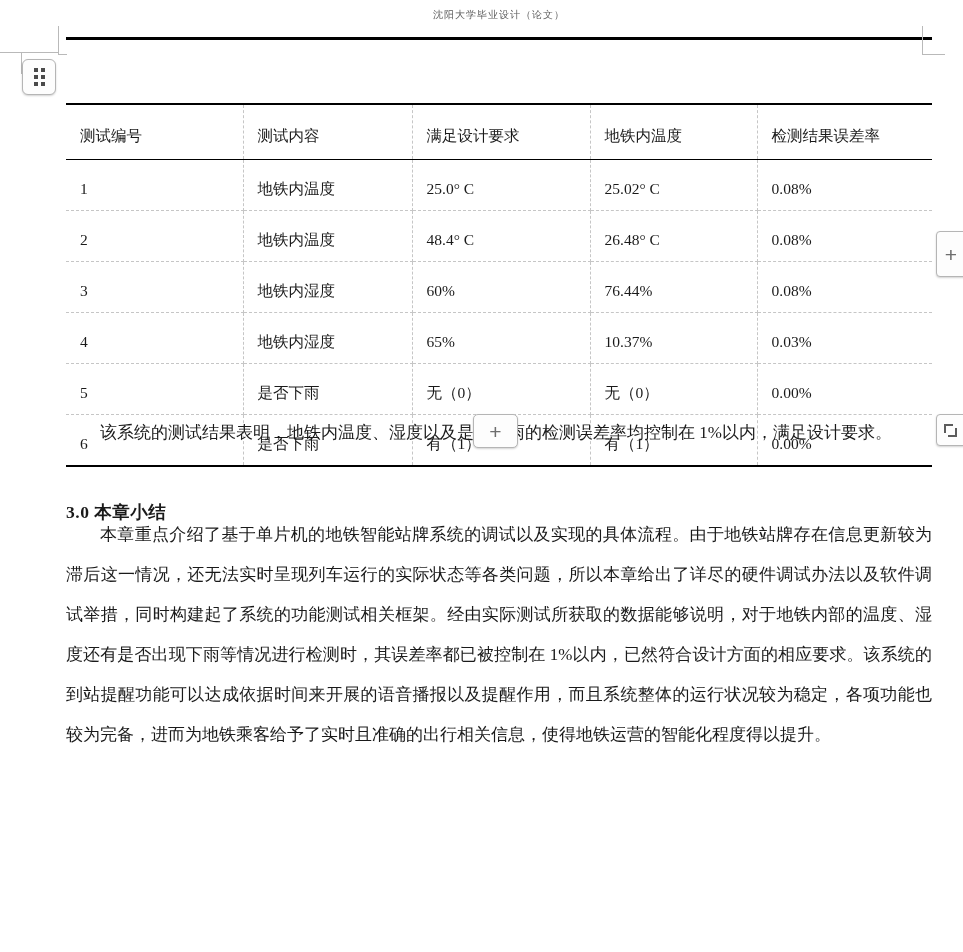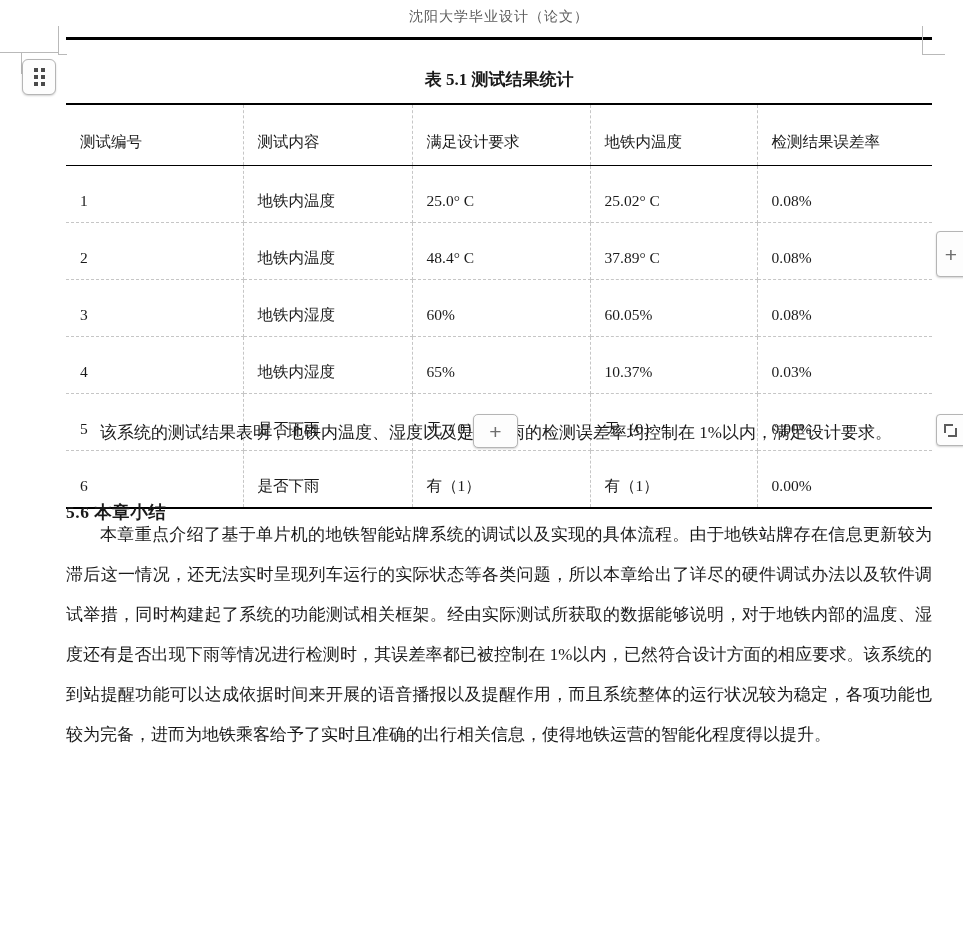--- a/index.html
+++ b/index.html
@@ -23,21 +23,21 @@
     background: #ffffff;
   }
 
   
   .doc-header {
     position: absolute;
     top: 8px;
     left: 66px;
     width: 866px;
     text-align: center;
-    font-size: 14px;
+    font-size: 10px;
     letter-spacing: 1px;
     color: #5d5d5d;
     font-family: Liberation Mono, monospace;
   }
   .header-rule {
     position: absolute;
     top: 37px;
     left: 66px;
     width: 866px;
     height: 3px;
@@ -96,21 +96,21 @@
   #result-table col.c2 { width: 178px; }
   #result-table col.c3 { width: 167px; }
   #result-table col.c4 { width: 175px; }
 
   #result-table th,
   #result-table td {
     border-left: 1px dashed #c6c6c6;
     border-right: 1px dashed #c6c6c6;
     border-top: 1px dashed #c6c6c6;
     border-bottom: 1px dashed #c6c6c6;
-    padding: 14px 0 0 14px;
+    padding: 8px 0 0 14px;
     height: 42px;
     text-align: left;
     vertical-align: middle;
     font-weight: normal;
     white-space: nowrap;
   }
   #result-table thead th {
     border-top: 2.5px solid #000000;
     border-bottom: 1.6px solid #000000;
     height: 46px;
@@ -213,21 +213,20 @@
 <div id="page">
 
   <div class="doc-header">沈阳大学毕业设计（论文）</div>
   <div class="header-rule"></div>
 
   <div class="margin-guide mg-tl"></div>
   <div class="margin-guide mg-tr"></div>
   <div class="margin-guide mg-hline-l"></div>
   <div class="margin-guide mg-left-bar"></div>
 
-  <div class="table-caption">表 5.1 测试结果统计</div>
 
   <table id="result-table">
     <colgroup>
       <col class="c0">
         <col class="c1">
         <col class="c2">
         <col class="c3">
         <col class="c4">
     </colgroup>
     <thead>
@@ -244,28 +243,28 @@
         <td>1</td>
         <td>地铁内温度</td>
         <td>25.0° C</td>
         <td>25.02° C</td>
         <td>0.08%</td>
       </tr>
       <tr>
         <td>2</td>
         <td>地铁内温度</td>
         <td>48.4° C</td>
-        <td>37.89° C</td>
+        <td>26.48° C</td>
         <td>0.08%</td>
       </tr>
       <tr>
         <td>3</td>
         <td>地铁内湿度</td>
         <td>60%</td>
-        <td>60.05%</td>
+        <td>76.44%</td>
         <td>0.08%</td>
       </tr>
       <tr>
         <td>4</td>
         <td>地铁内湿度</td>
         <td>65%</td>
         <td>10.37%</td>
         <td>0.03%</td>
       </tr>
       <tr>
@@ -279,21 +278,21 @@
         <td>6</td>
         <td>是否下雨</td>
         <td>有（1）</td>
         <td>有（1）</td>
         <td>0.00%</td>
       </tr>
     </tbody>
   </table>
 
   <p id="para-results" class="body-block para">该系统的测试结果表明，地铁内温度、湿度以及是否下雨的检测误差率均控制在 1%以内，满足设计要求。</p>
-  <p id="sec-heading" class="body-block heading">5.6  本章小结</p>
+  <p id="sec-heading" class="body-block heading">3.0  本章小结</p>
   <p id="para-summary" class="body-block para">本章重点介绍了基于单片机的地铁智能站牌系统的调试以及实现的具体流程。由于地铁站牌存在信息更新较为滞后这一情况，还无法实时呈现列车运行的实际状态等各类问题，所以本章给出了详尽的硬件调试办法以及软件调试举措，同时构建起了系统的功能测试相关框架。经由实际测试所获取的数据能够说明，对于地铁内部的温度、湿度还有是否出现下雨等情况进行检测时，其误差率都已被控制在 1%以内，已然符合设计方面的相应要求。该系统的到站提醒功能可以达成依据时间来开展的语音播报以及提醒作用，而且系统整体的运行状况较为稳定，各项功能也较为完备，进而为地铁乘客给予了实时且准确的出行相关信息，使得地铁运营的智能化程度得以提升。</p>
 
   <div id="table-move-handle" class="ui-ctl">
     <span class="dot-grid">
       <i></i>
         <i></i>
         <i></i>
         <i></i>
         <i></i>
         <i></i>

